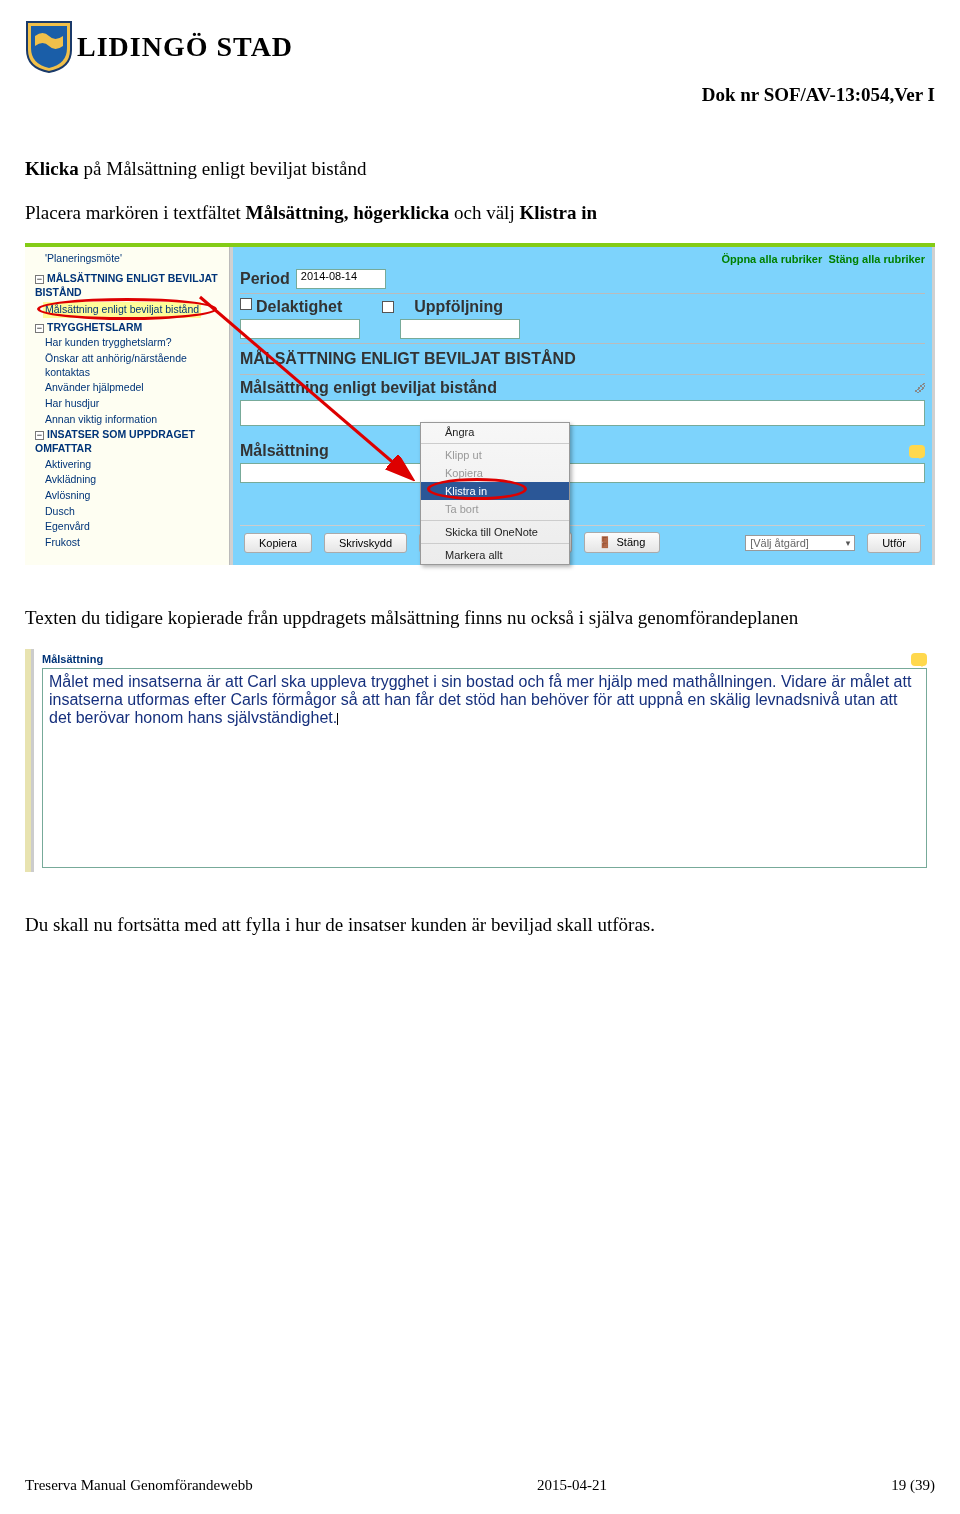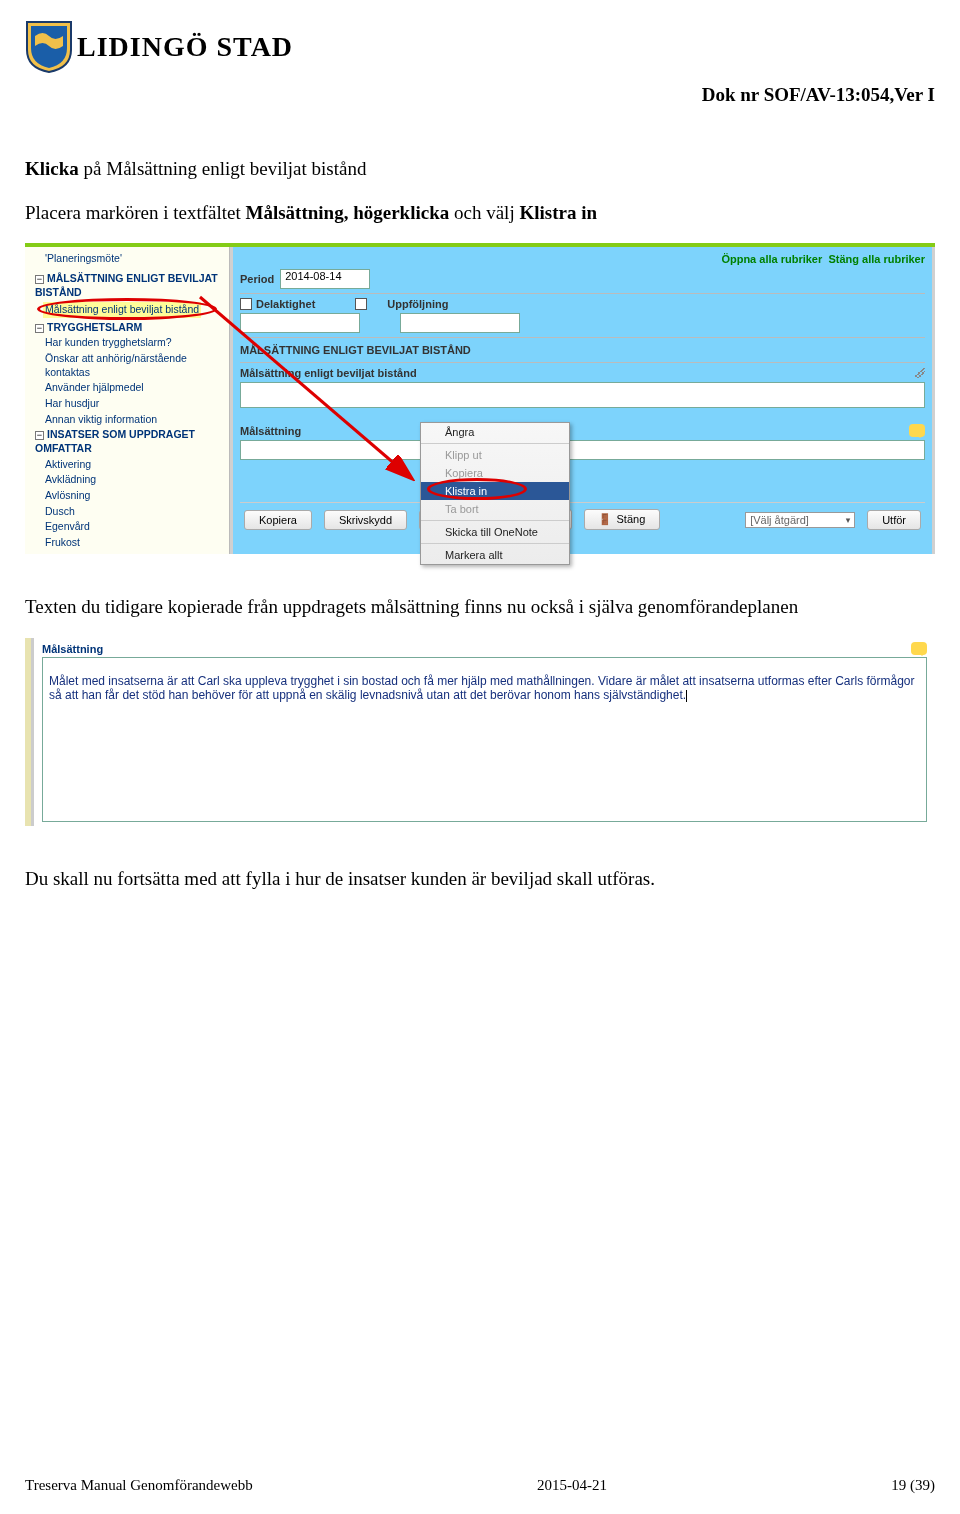--- a/index.html
+++ b/index.html
@@ -111,21 +111,21 @@
     }
     .green-row a { color: #008000; text-decoration: none; }
     .hr { border-top: 1px solid #bbb; margin: 4px 0; }
     .row { display: flex; align-items: center; gap: 6px; margin: 3px 0; font-size:11px;}
     .cb {
       width: 12px; height: 12px; border: 1px solid #555; background:#fff; display:inline-block;
     }
     .fld {
       border: 1px solid #7a9; background:#fff; height:20px; display:inline-block;
     }
-    .lbl-bold { font-weight: bold; color:#333; font-size:11px;}
+    .lbl-bold { font-weight: bold; color:#333; font-size:16px;}
     .context-menu {
       background: linear-gradient(#f7f7f7,#ececec);
       border: 1px solid #999;
       box-shadow: 2px 2px 4px rgba(0,0,0,.3);
       width: 150px;
       font-size: 11px;
     }
     .cm-item {
       padding: 3px 10px 3px 24px;
       color: #222;
@@ -187,22 +187,22 @@
     }
     .ss2-title{
       font-weight:bold; color:#003478; font-size:11px; margin-bottom:2px;
       display:flex;justify-content:space-between;align-items:center;
     }
     .bubble{
       width:16px;height:13px;background:#ffd84d;border-radius:4px;position:relative;display:inline-block;
     }
     .bubble::after{content:"";position:absolute;bottom:-4px;right:2px;border:3px solid transparent;border-top-color:#ffd84d;}
     .textarea-look{
-      border:1px solid #7a9; background:#fff; height:165px; padding:16px 6px;
-      font-family: Arial, sans-serif; font-size:12px; color:#16307d;
+      border:1px solid #7a9; background:#fff; height:200px; padding:4px 6px;
+      font-family: Arial, sans-serif; font-size:16px; color:#16307d;
     }
 
     .footer {
       position: absolute;
       bottom: 20px;
       left: 25px; right: 25px;
       display: flex;
       justify-content: space-between;
       font-size: 15px;
     }
@@ -259,21 +259,21 @@
     <div class="green-row">
       <a>Öppna alla rubriker</a>&nbsp;
       <a>Stäng alla rubriker</a>
     </div>
     <div class="row">
       <span class="lbl-bold">Period</span>
       <span class="fld" style="width:90px;padding:0 4px;">2014-08-14</span>
     </div>
     <div class="hr"></div>
     <div class="row" style="gap:40px;">
-      <span style="display:flex;align-items:center;gap:4px;">
+      <span style="display:flex;gap:4px;">
         <span class="cb"></span>
         <span class="lbl-bold">Delaktighet</span>
       </span>
       <span style="display:flex;align-items:center;gap:20px;">
         <span class="cb"></span>
         <span class="lbl-bold">Uppföljning</span>
       </span>
     </div>
     <div class="row">
         <span class="fld" style="width:120px;"></span>

